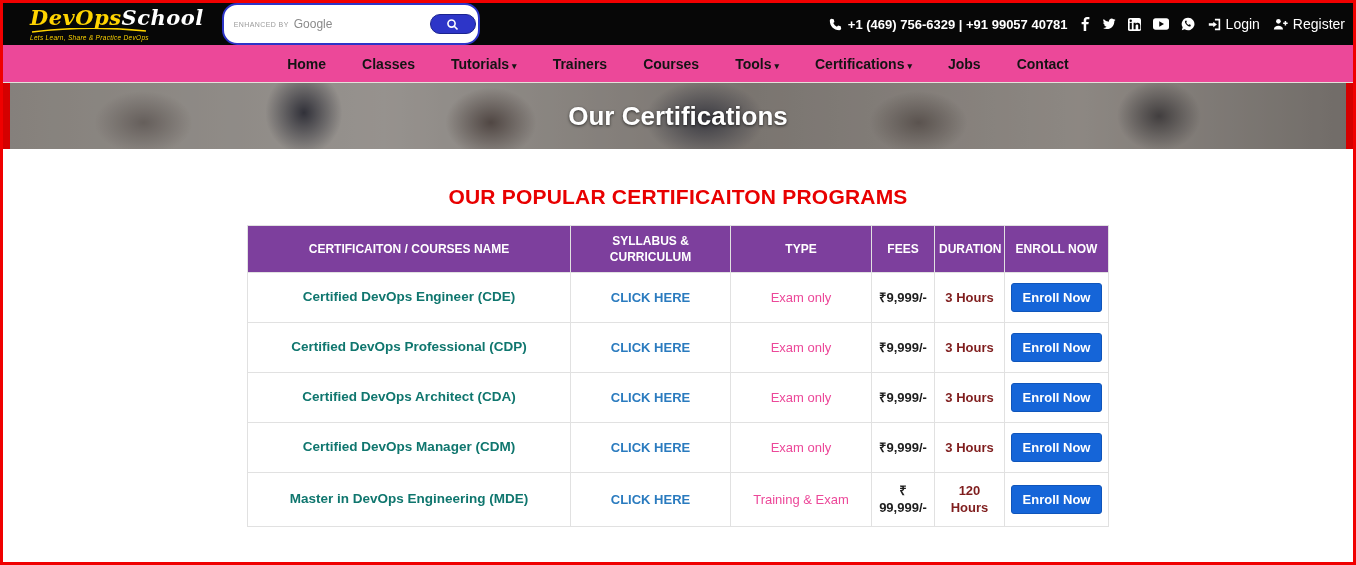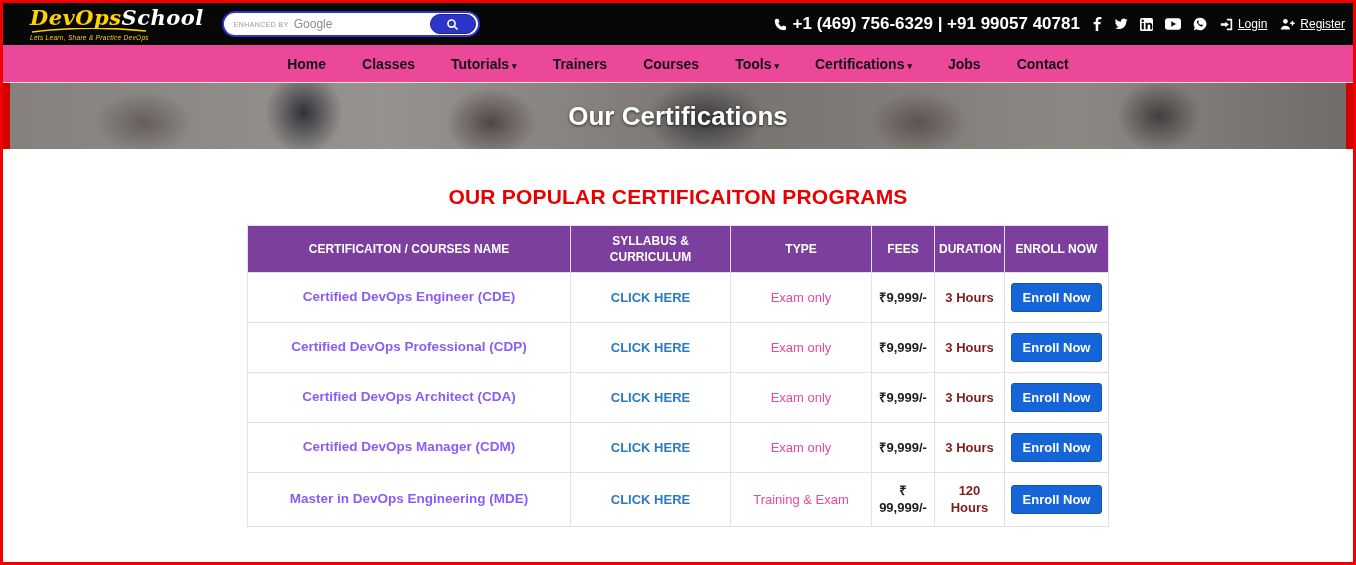--- a/index.html
+++ b/index.html
@@ -19,35 +19,35 @@
     background:#070707;height:42px;flex:0 0 42px;display:flex;align-items:center;
     padding:0 8px 0 27px;gap:18px;color:#fff;
   }
   .logo{display:flex;flex-direction:column;line-height:1;cursor:pointer;min-width:140px;}
   .logo-line{font-family:"DejaVu Serif", serif;font-style:italic;font-weight:bold;font-size:21px;letter-spacing:.5px;}
   .logo-devops{color:#ffd400;}
   .logo-school{color:#ffffff;}
   .logo-tagline{color:#ffd400;font-size:6.5px;font-style:italic;margin-top:2px;letter-spacing:.3px;}
 
   .search{
-    background:#ffffff;border:2px solid #2d35c8;border-radius:15px;height:26px;width:258px;
+    background:#ffffff;border:2px solid #2d35c8;border-radius:15px;height:42px;width:258px;
     display:flex;align-items:center;padding:1px 2px 1px 10px;box-sizing:border-box;cursor:text;
   }
   .search-enhanced{font-size:7px;color:#9a9a9a;letter-spacing:.4px;margin-right:5px;white-space:nowrap;}
   .search-engine{font-size:12px;color:#8a8a8a;flex:1;}
   .search-btn{
     background:#2d35c8;border:1px solid #1b2390;border-radius:11px;width:46px;height:20px;
     display:flex;align-items:center;justify-content:center;cursor:pointer;padding:0;
   }
 
   .topbar-right{margin-left:auto;display:flex;align-items:center;gap:13px;}
-  .phone{display:flex;align-items:center;gap:6px;font-size:17px;font-weight:bold;white-space:nowrap;justify-content:flex-end;}
+  .phone{display:flex;align-items:center;gap:6px;font-size:13px;font-weight:bold;white-space:nowrap;justify-content:flex-end;}
   .social{display:flex;align-items:center;gap:12px;}
   .social a{display:flex;align-items:center;cursor:pointer;}
-  .auth{display:flex;align-items:center;gap:5px;font-size:12px;cursor:pointer;white-space:nowrap;text-decoration:underline;}
+  .auth{display:flex;align-items:center;gap:5px;font-size:14px;cursor:pointer;white-space:nowrap;}
   .icon{display:inline-flex;align-items:center;justify-content:center;}
 
   
   .nav{
     background:#ec4899;height:37px;flex:0 0 37px;display:flex;align-items:center;justify-content:center;
     gap:36px;border-bottom:1px solid #e4e1da;
   }
   .nav-item{font-weight:bold;font-size:14px;color:#141414;cursor:pointer;text-decoration:none;white-space:nowrap;}
   .nav-item .caret{font-size:9px;margin-left:3px;color:#141414;}
 
@@ -85,21 +85,21 @@
   col.c-dur{width:70px;}
   col.c-enr{width:104px;}
   th{
     background:#7d3f9d;color:#fff;font-size:12px;font-weight:bold;
     padding:7px 4px;border:1px solid #e1e1e1;text-align:center;vertical-align:middle;line-height:1.35;
   }
   td{
     border:1px solid #e1e1e1;text-align:center;vertical-align:middle;
     font-size:13px;color:#222;padding:10px 4px;line-height:1.25;background:#fff;
   }
-  td.name{font-weight:bold;font-size:13.5px;color:#8b5cf6;}
+  td.name{font-weight:bold;font-size:13.5px;color:#0f766e;}
   a.click-here{color:#2a7bbf;font-weight:bold;font-size:13px;text-decoration:none;cursor:pointer;}
   td.type{color:#ec4899;}
   td.fees{font-weight:bold;color:#1d1d1d;}
   td.duration{font-weight:bold;color:#7f1d1d;}
   .enroll-btn{
     background:#1565d8;color:#fff;border:1px solid #0f55bb;border-radius:3px;
     font-size:13px;font-weight:bold;padding:6px 11px;cursor:pointer;
     font-family:"Liberation Sans", sans-serif;
   }
 </style>

